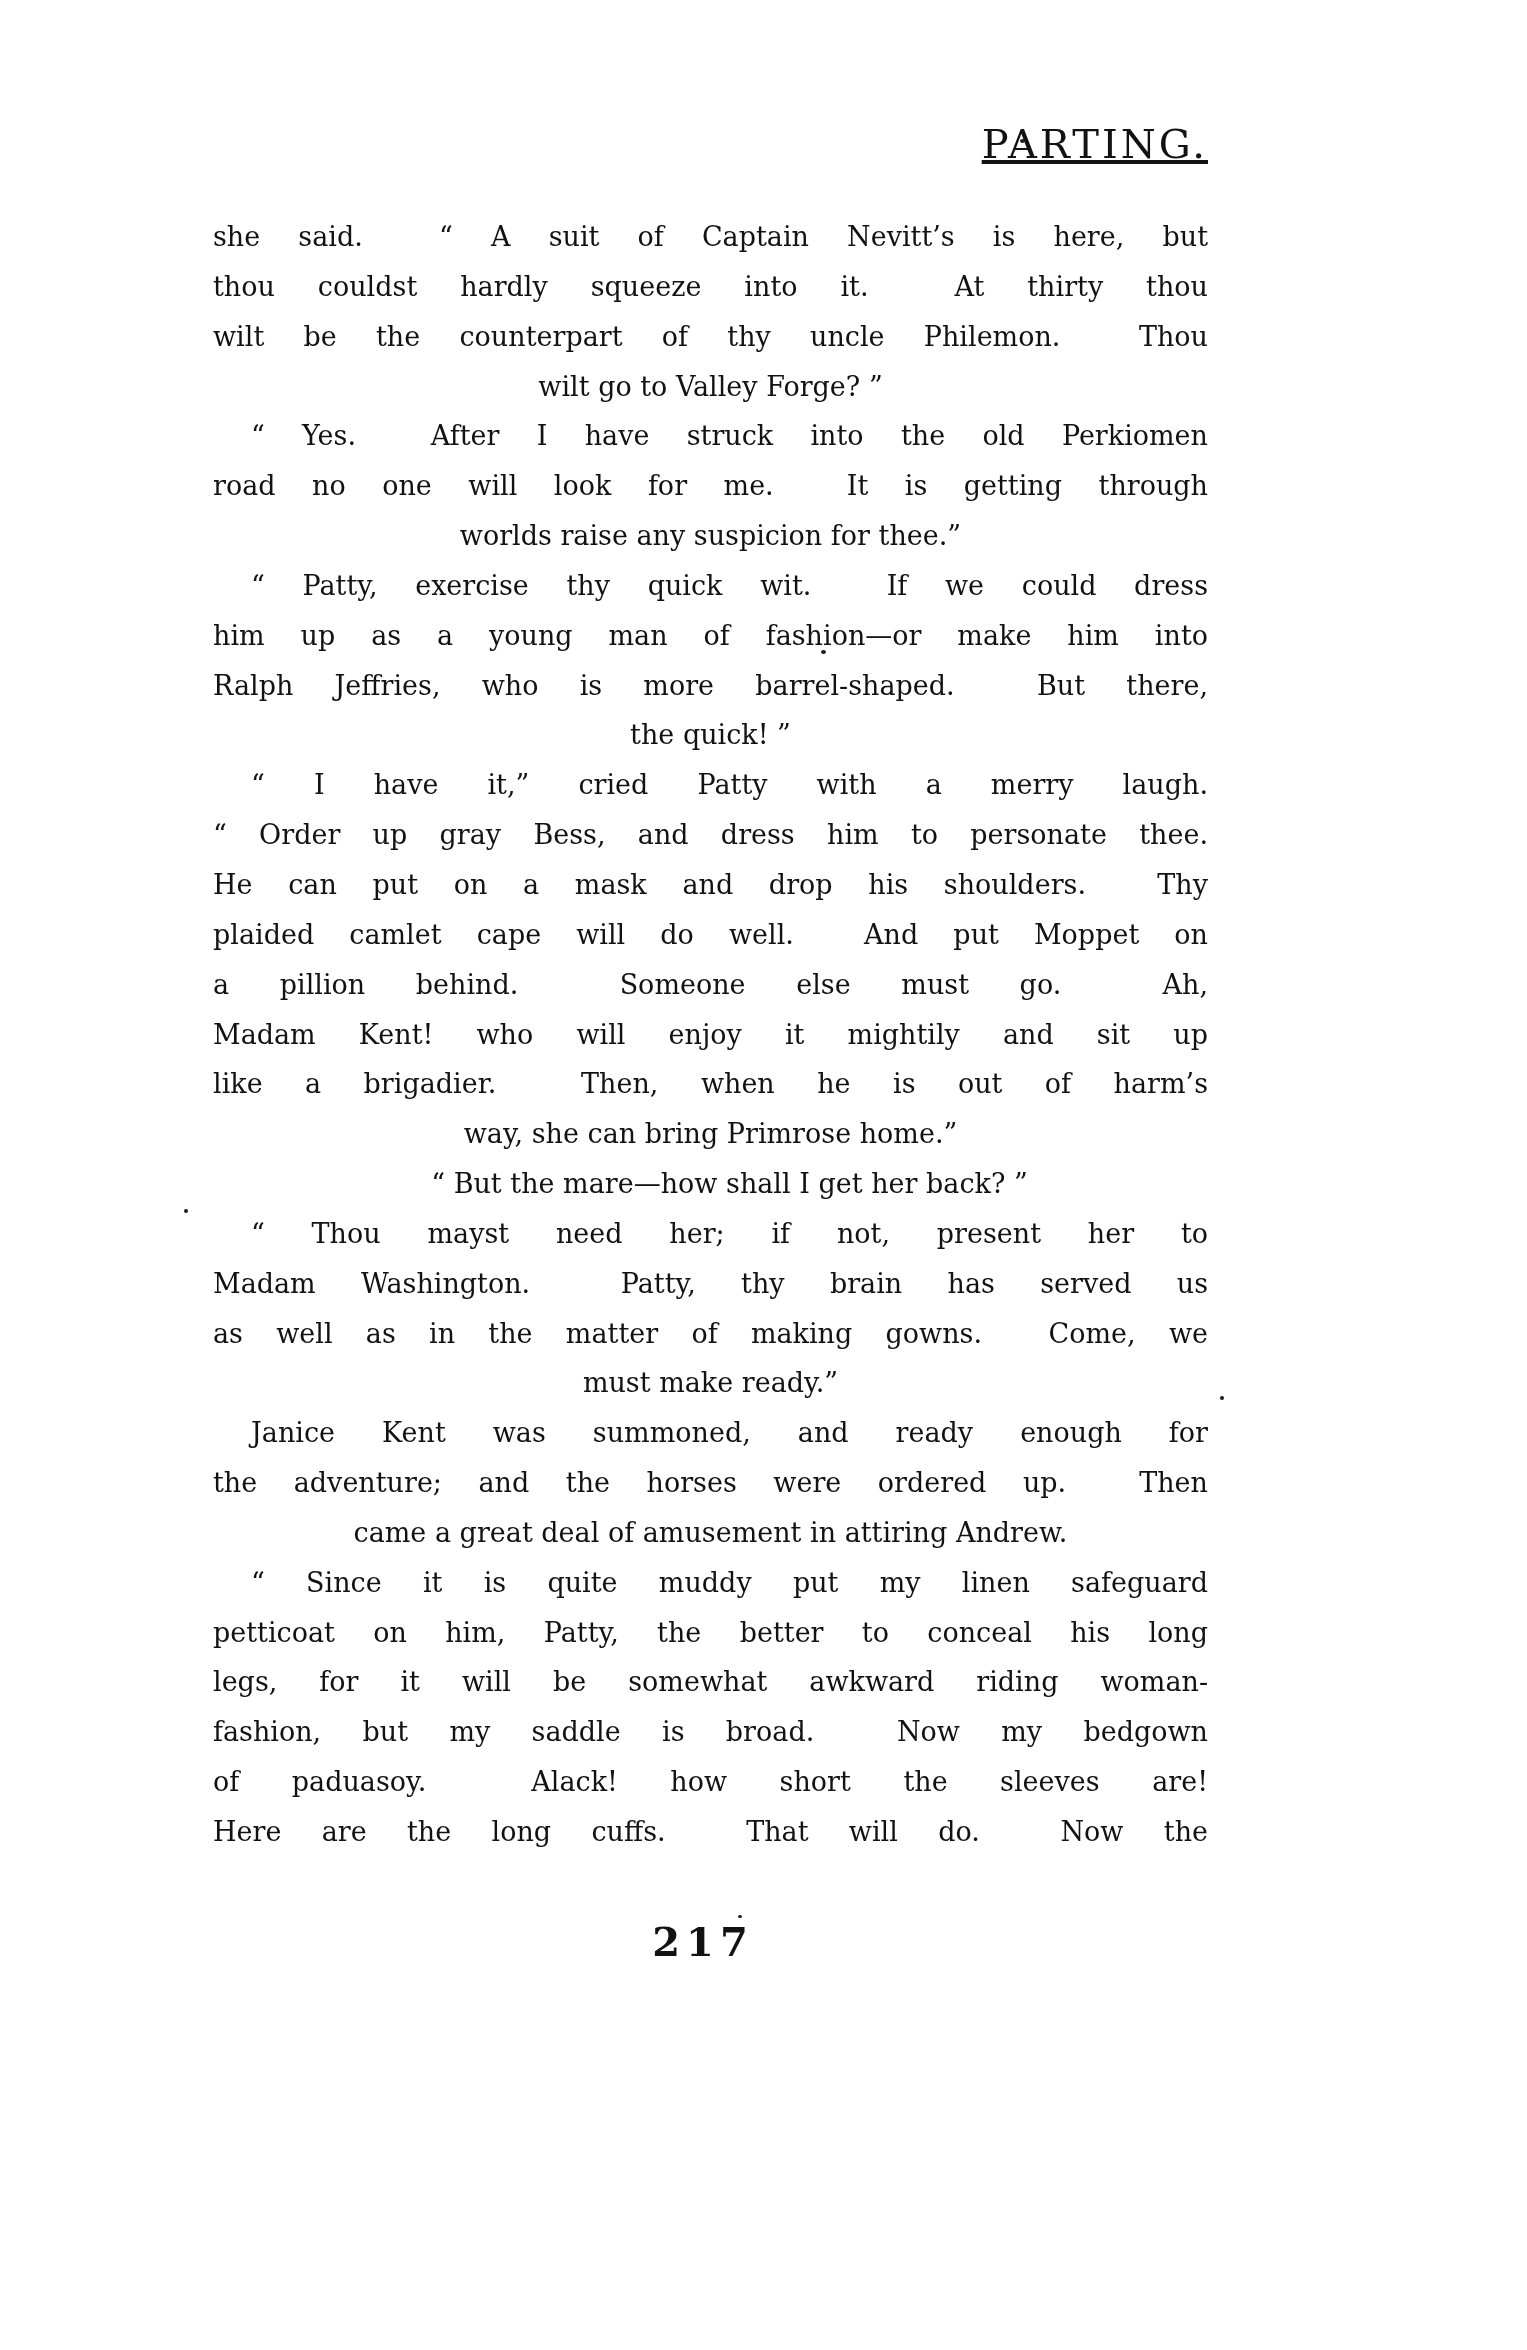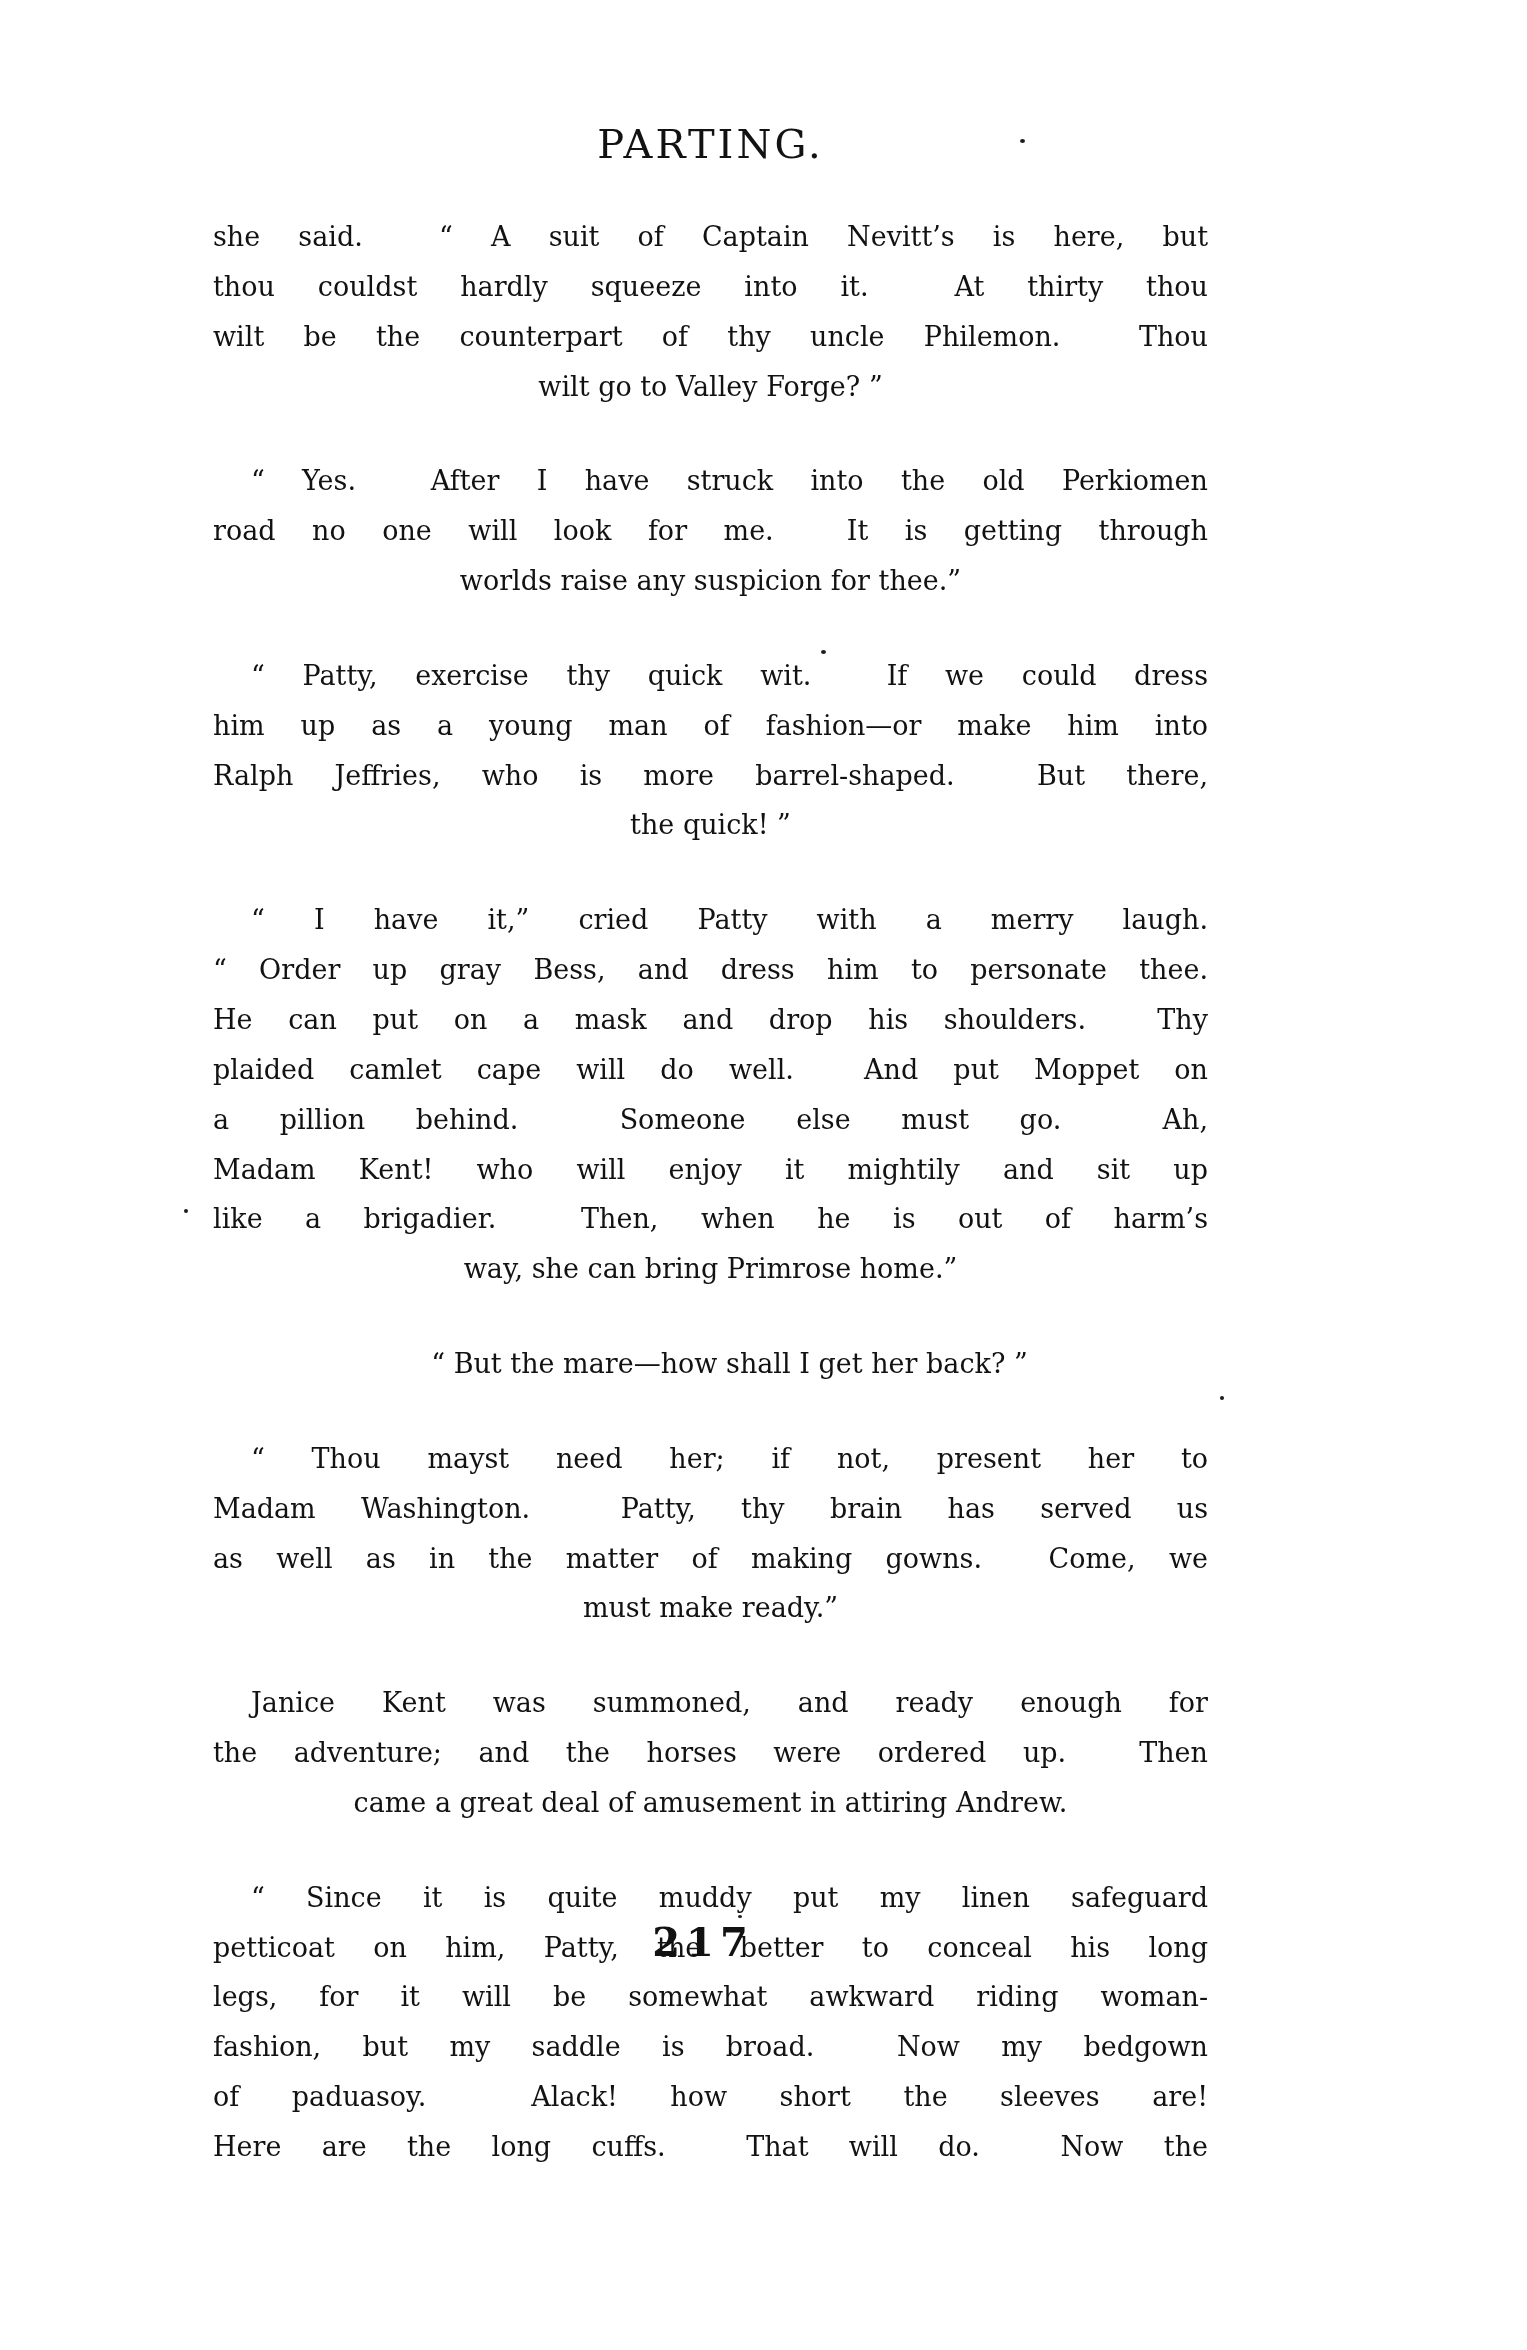--- a/index.html
+++ b/index.html
@@ -7,43 +7,43 @@
     position:relative;
     width:1527px;height:2350px;
     background:#ffffff;
     color:#121212;
     font-family:"DejaVu Serif", serif;
     overflow:hidden;
   }
   .title{
     position:absolute;
     left:213px;top:124px;width:995px;
-    text-align:center;
+    text-align:right;
     font-size:40px;
     letter-spacing:3px;
     line-height:1;
     white-space:pre;
+    text-decoration:underline;
   }
   .textblock{
     position:absolute;
     left:213px;top:212px;width:995px;
     font-size:27px;
     line-height:49.85px;
   }
   .line{
     white-space:pre-wrap;
     text-align:center;
   }
   .line.j{
     text-align:justify;
     text-align-last:justify;
   }
   .line.indent{
     padding-left:38px;
-    margin-top:45px;
   }
   .pagenum{
     position:absolute;
     left:213px;top:1922px;width:980px;
     text-align:center;
     font-size:40px;
     font-weight:700;
     letter-spacing:6px;
     line-height:1;
   }

